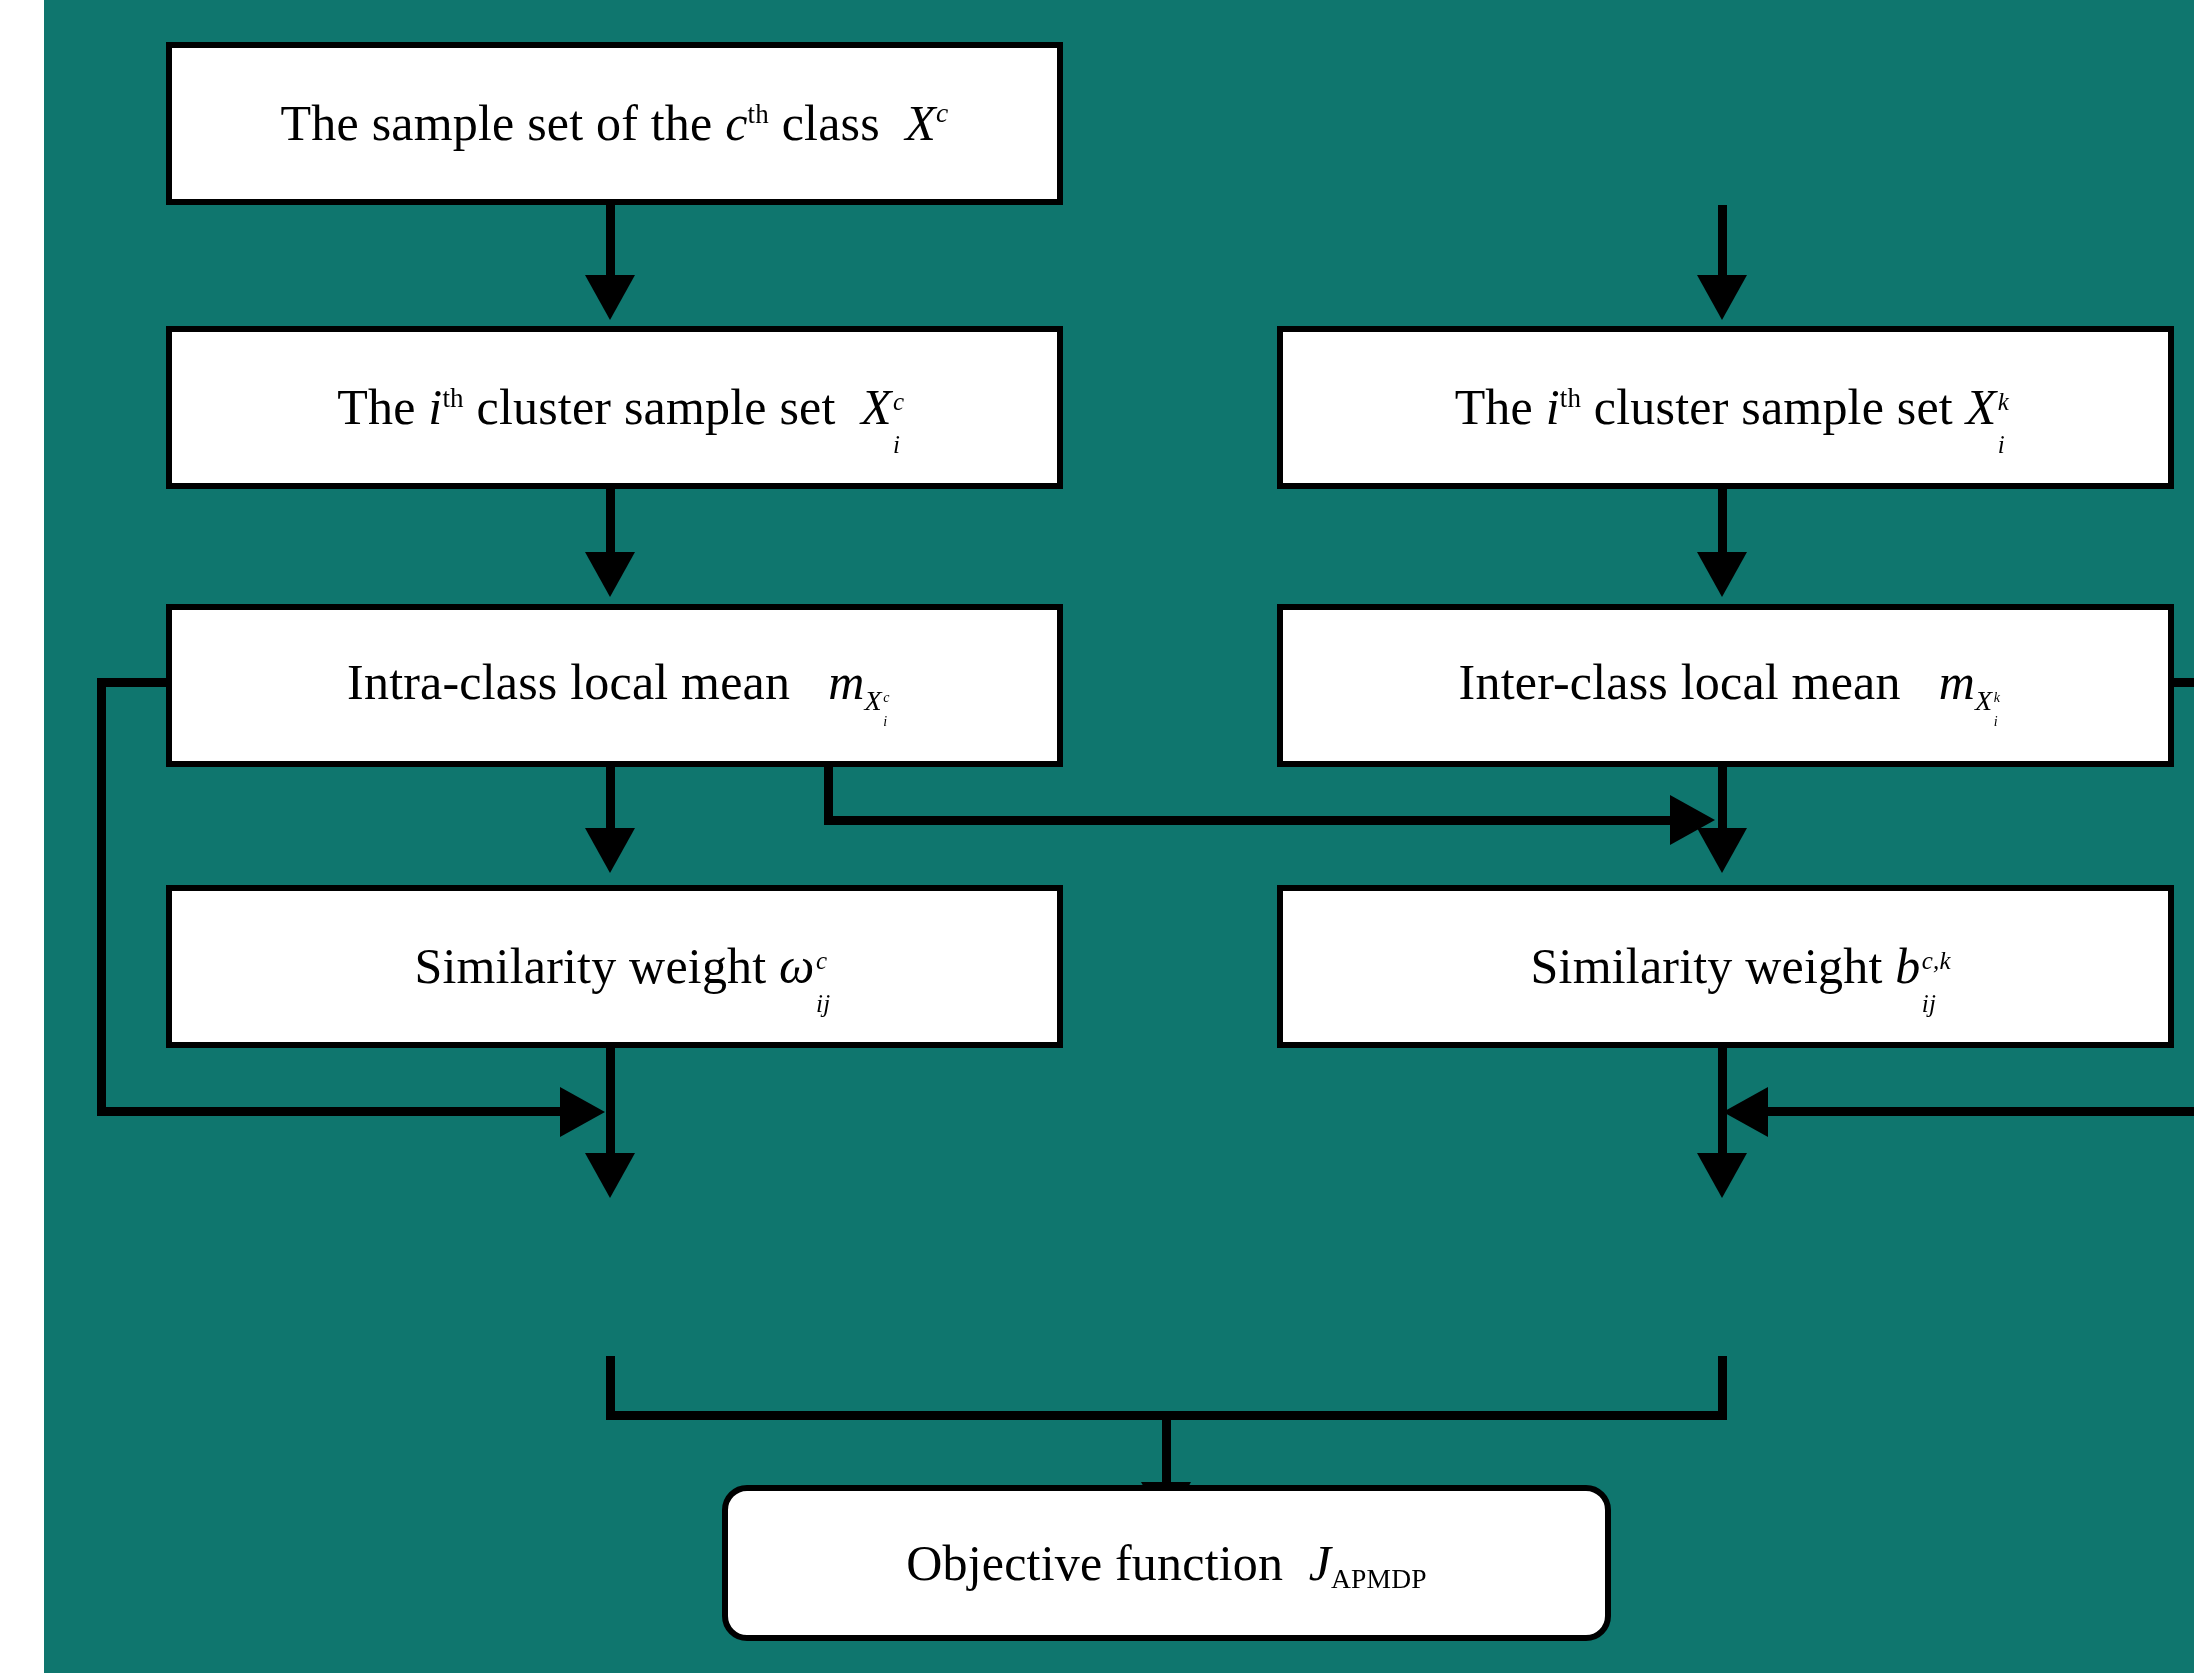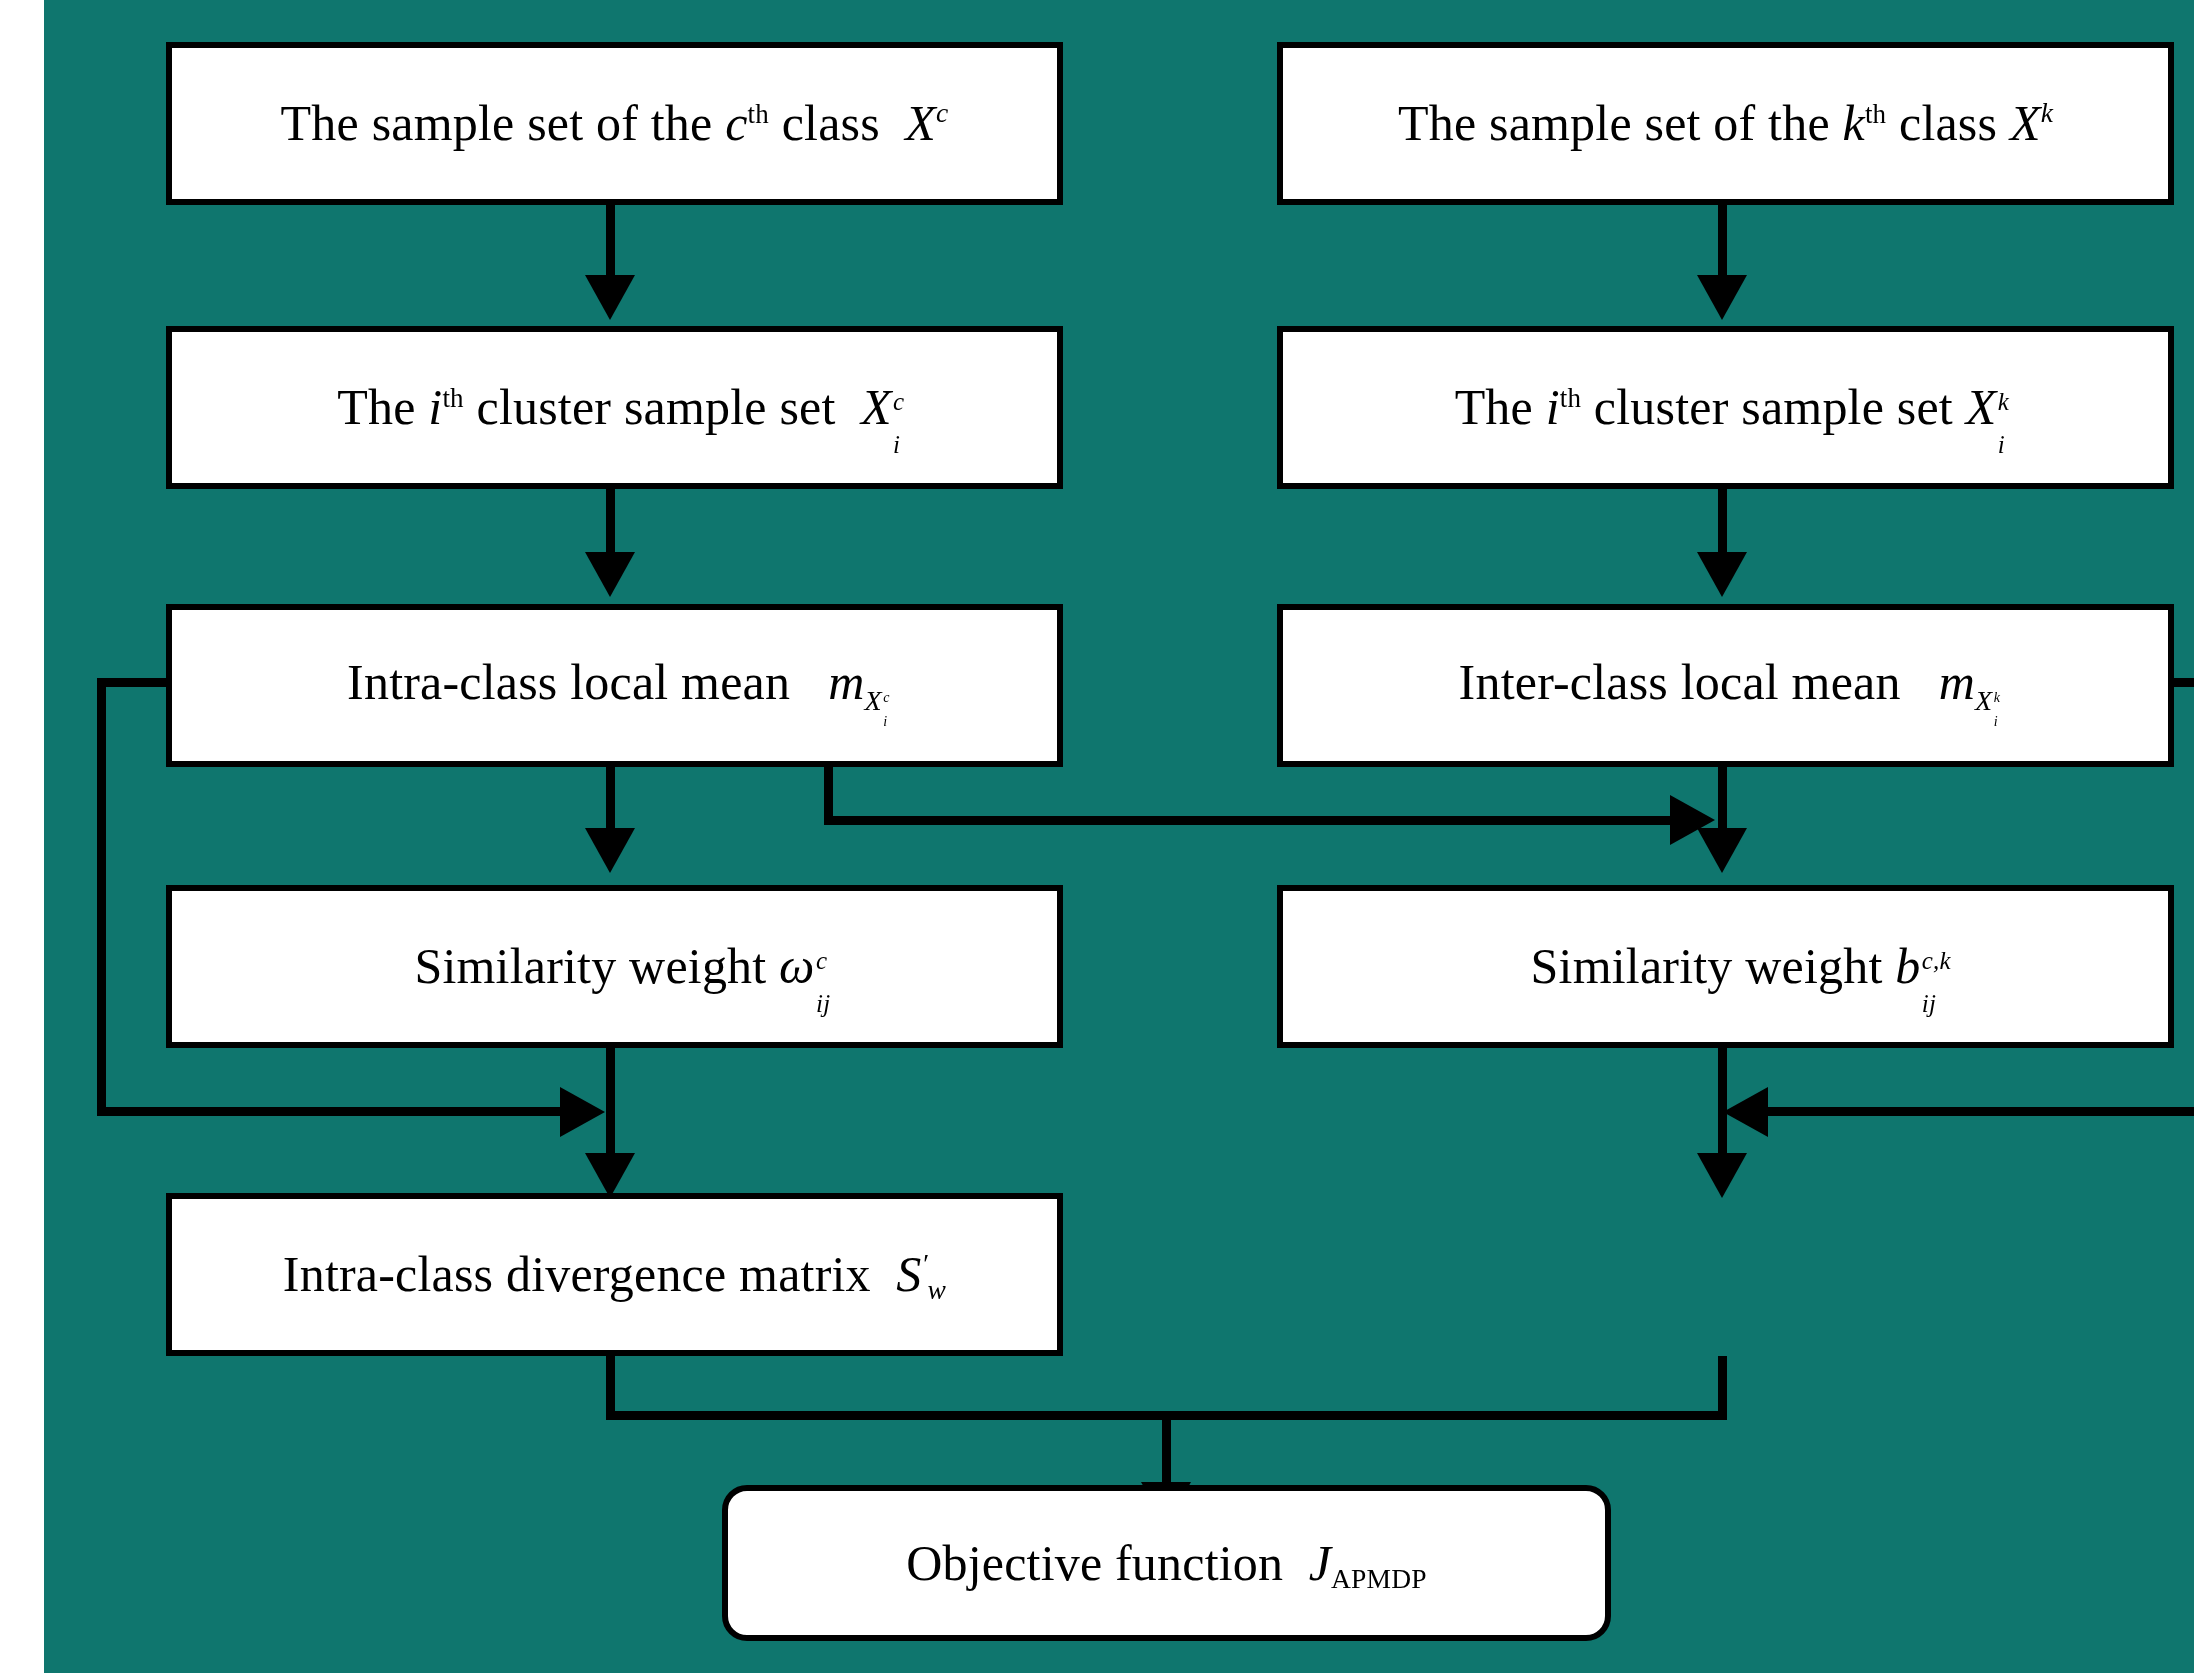--- a/index.html
+++ b/index.html
@@ -134,25 +134,20 @@
 <body>
 
 <div id="diagram-root">
 
   <div class="node-box" style="left:122px; top:42px; width:897px; height:163px;">
     <div class="node-label">
       <span class="up">The sample set of the </span><span class="mi">c</span><sup class="sup-th">th</sup><span class="up"> class </span>&nbsp;<span class="mi">X</span><span class="sup-s">c</span>
     </div>
   </div>
 
-  <div class="node-box" style="left:1233px; top:42px; width:897px; height:163px;">
-    <div class="node-label">
-      <span class="up">The sample set of the </span><span class="mi">k</span><sup class="sup-th">th</sup><span class="up"> class </span><span class="mi">X</span><span class="sup-s">k</span>
-    </div>
-  </div>
 
   <div class="v-line" style="left:562px; top:205px; width:8.8px; height:75px;"></div>
   <div class="arrow-down" style="left:541px; top:275px;"></div>
 
   <div class="v-line" style="left:1674px; top:205px; width:8.8px; height:75px;"></div>
   <div class="arrow-down" style="left:1653px; top:275px;"></div>
 
   <div class="node-box" style="left:122px; top:326px; width:897px; height:163px;">
     <div class="node-label">
       <span class="up">The </span><span class="mi">i</span><sup class="sup-th">th</sup><span class="up"> cluster sample set </span>&nbsp;<span class="mi">X</span><span class="stack"><span class="s-top">c</span><span class="s-bot">i</span></span>
@@ -214,25 +209,20 @@
   <div class="h-line" style="left:53px; top:678px; width:75px; height:8.8px;"></div>
   <div class="v-line" style="left:53px; top:678px; width:8.8px; height:438px;"></div>
   <div class="h-line" style="left:53px; top:1107px; width:475px; height:8.8px;"></div>
   <div class="arrow-right" style="left:516px; top:1087px;"></div>
 
   <div class="h-line" style="left:2125px; top:678px; width:75px; height:8.8px;"></div>
   <div class="v-line" style="left:2191px; top:678px; width:8.8px; height:438px;"></div>
   <div class="h-line" style="left:1723px; top:1107px; width:476px; height:8.8px;"></div>
   <div class="arrow-left" style="left:1679px; top:1087px;"></div>
 
-  <div class="node-box" style="left:122px; top:1193px; width:897px; height:163px;">
-    <div class="node-label">
-      <span class="up">Intra-class divergence matrix </span>&nbsp;<span class="mi">S</span><span class="sup-s">′</span><span class="sub-s">w</span>
-    </div>
-  </div>
 
 
   <div class="v-line" style="left:562px; top:1356px; width:8.8px; height:64px;"></div>
   <div class="v-line" style="left:1674px; top:1356px; width:8.8px; height:64px;"></div>
   <div class="h-line" style="left:562px; top:1411px; width:1120px; height:8.8px;"></div>
   <div class="v-line" style="left:1118px; top:1411px; width:8.8px; height:75px;"></div>
   <div class="arrow-down" style="left:1097px; top:1482px;"></div>
 
   <div class="node-box" style="left:678px; top:1485px; width:889px; height:156px;border-radius:25px;">
     <div class="node-label">

